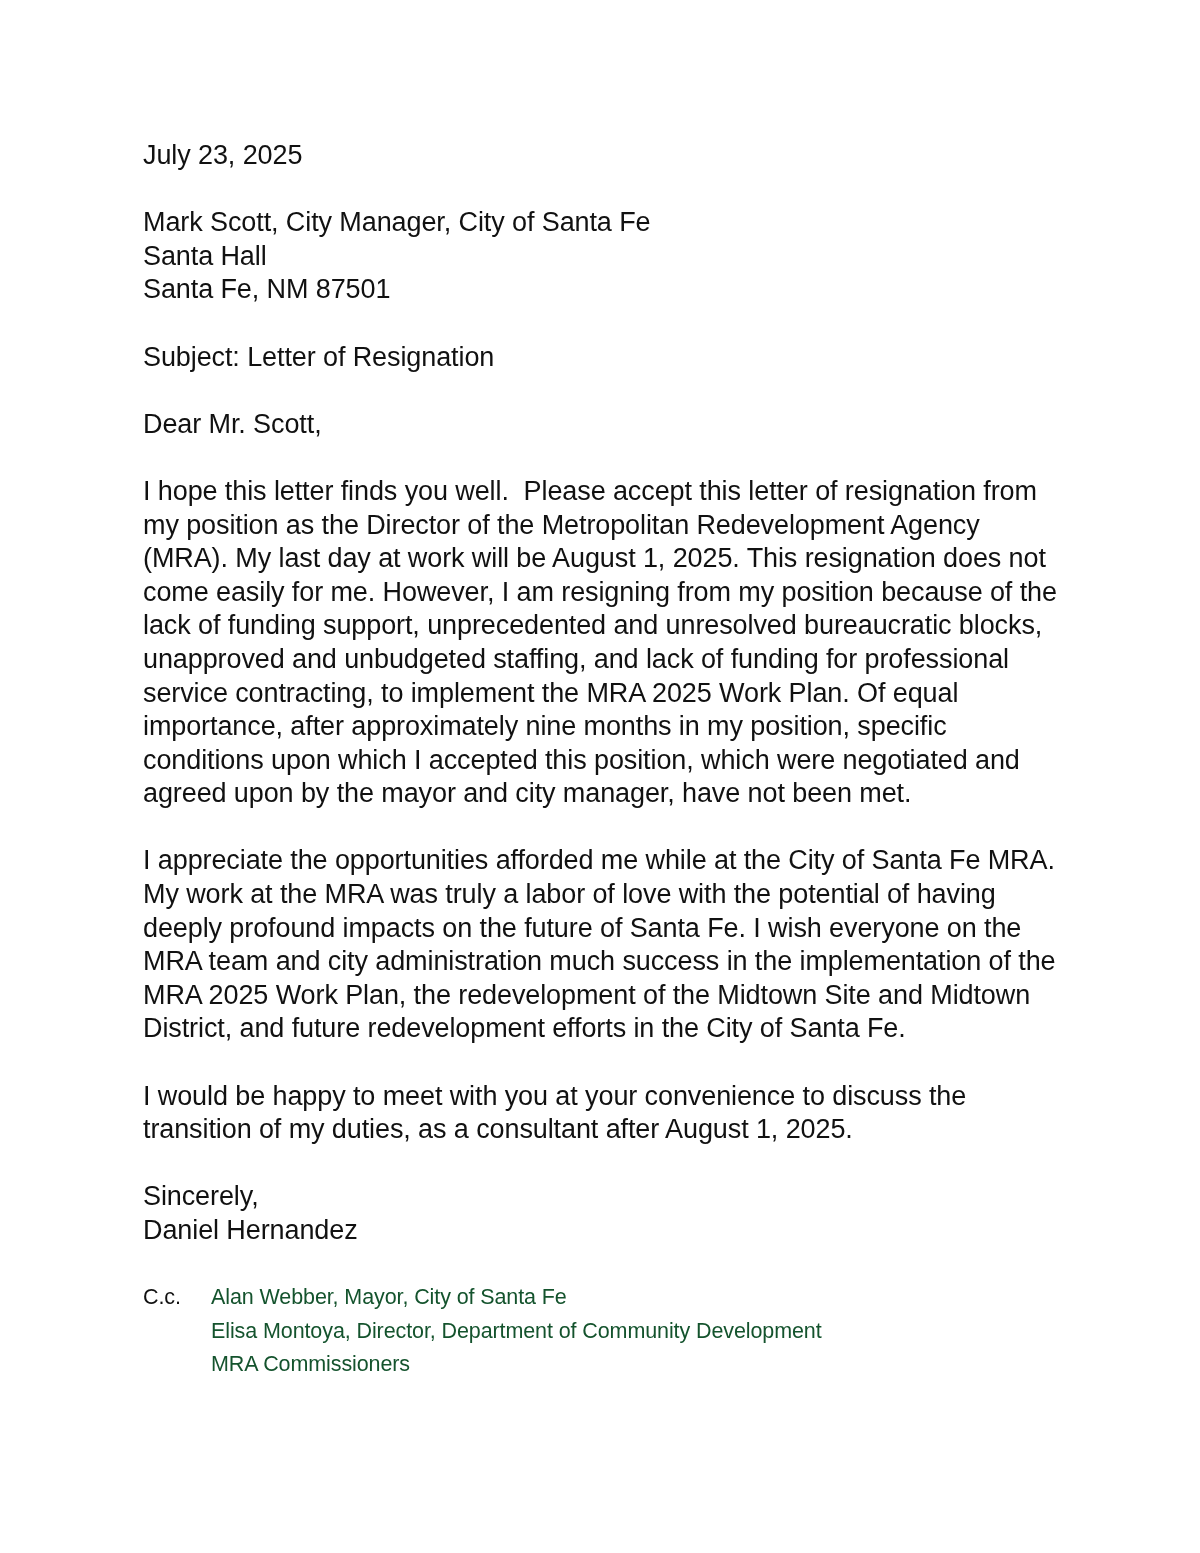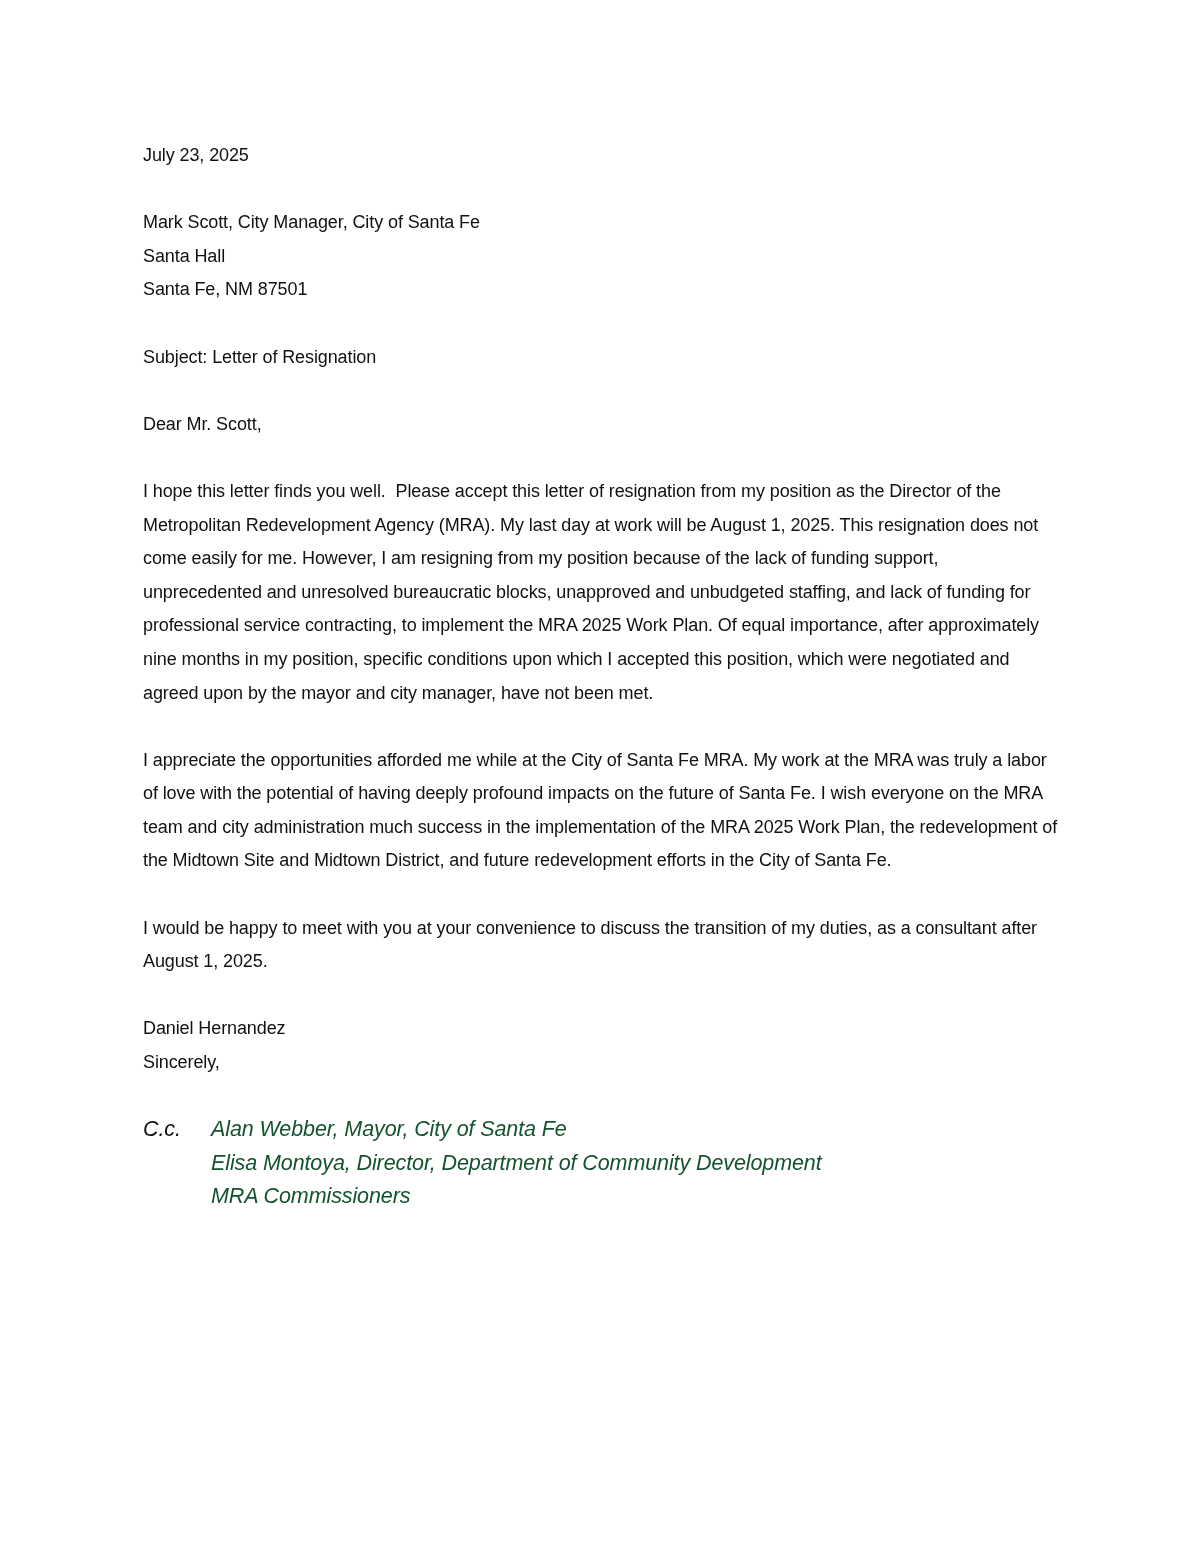--- a/index.html
+++ b/index.html
@@ -26,21 +26,21 @@
 
   .letter {
     position: absolute;
     left: 143px;
     top: 139px;
     width: 915px;
   }
 
   .line,
   .para {
-    font-size: 18px;
+    font-size: 27px;
     line-height: 33.6px;
     color: #111111;
     letter-spacing: -0.1px;
     margin: 0;
     white-space: pre-wrap;
   }
 
   
   .block {
     margin: 0 0 33.6px 0;
@@ -50,21 +50,20 @@
     margin-bottom: 0;
   }
 
   .para {
     text-align: left;
   }
 
   
   .cc-block {
     display: block;
-    font-style: italic;
   }
 
   .cc-row {
     display: flex;
     align-items: baseline;
   }
 
   .cc-label {
     flex: 0 0 auto;
     width: 68px;
@@ -118,22 +117,22 @@
 
     <div class="block">
       <p class="para">I appreciate the opportunities afforded me while at the City of Santa Fe MRA. My work at the MRA was truly a labor of love with the potential of having deeply profound impacts on the future of Santa Fe. I wish everyone on the MRA team and city administration much success in the implementation of the MRA 2025 Work Plan, the redevelopment of the Midtown Site and Midtown District, and future redevelopment efforts in the City of Santa Fe.</p>
     </div>
 
     <div class="block">
       <p class="para">I would be happy to meet with you at your convenience to discuss the transition of my duties, as a consultant after August 1, 2025.</p>
     </div>
 
     <div class="block">
+      <div class="line">Sincerely,</div>
       <div class="line">Daniel Hernandez</div>
-      <div class="line">Sincerely,</div>
     </div>
 
     <div class="block cc-block">
       <div class="cc-row">
         <span class="cc-label">C.c.</span>
         <span class="cc-text">Alan Webber, Mayor, City of Santa Fe</span>
       </div>
       <div class="cc-row">
         <span class="cc-spacer"></span>
         <span class="cc-text">Elisa Montoya, Director, Department of Community Development</span>

